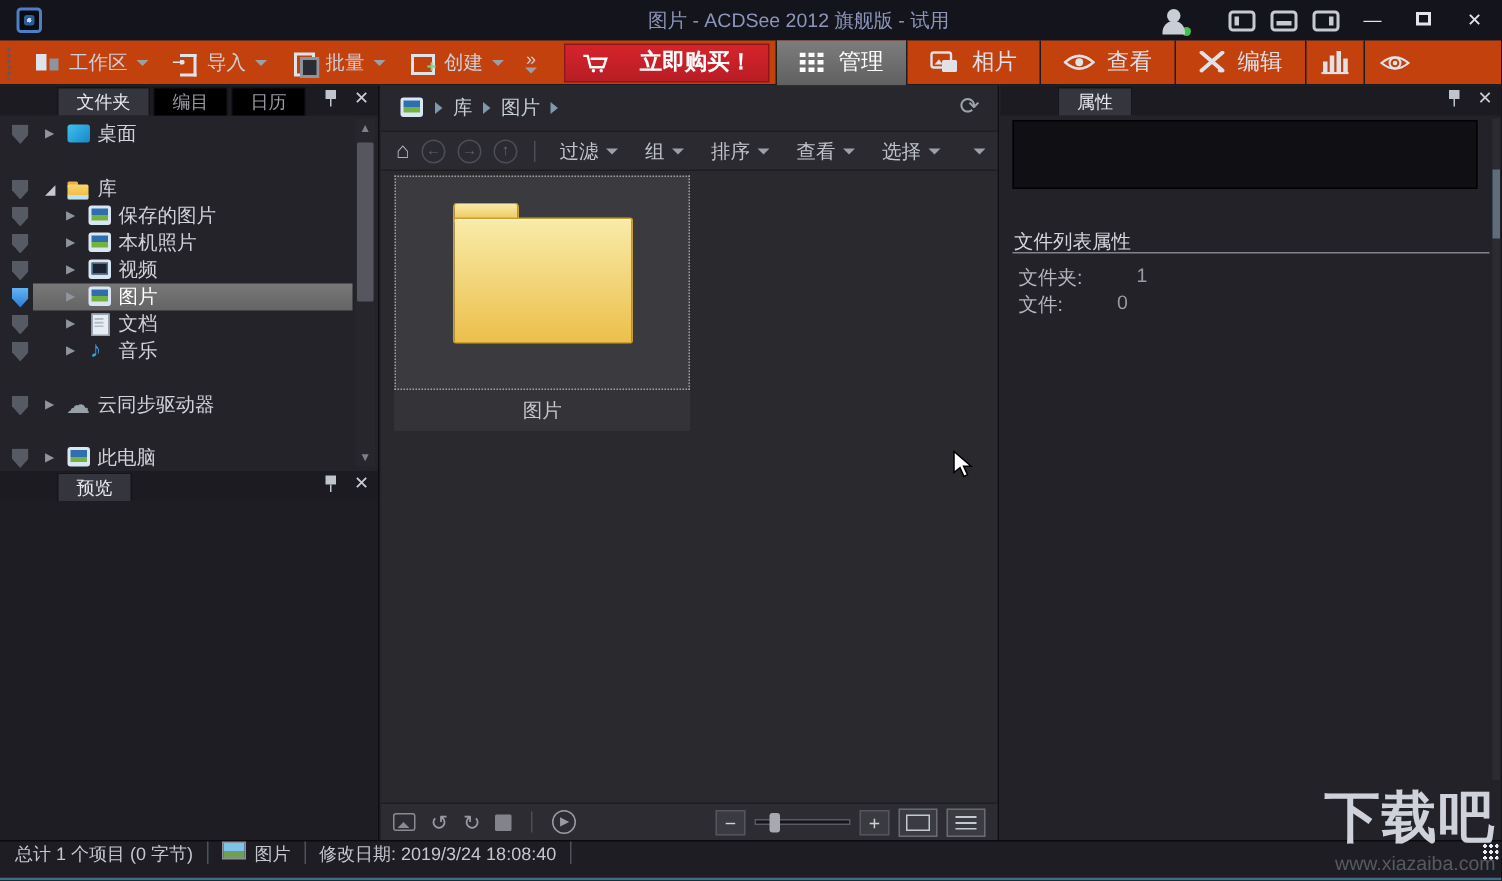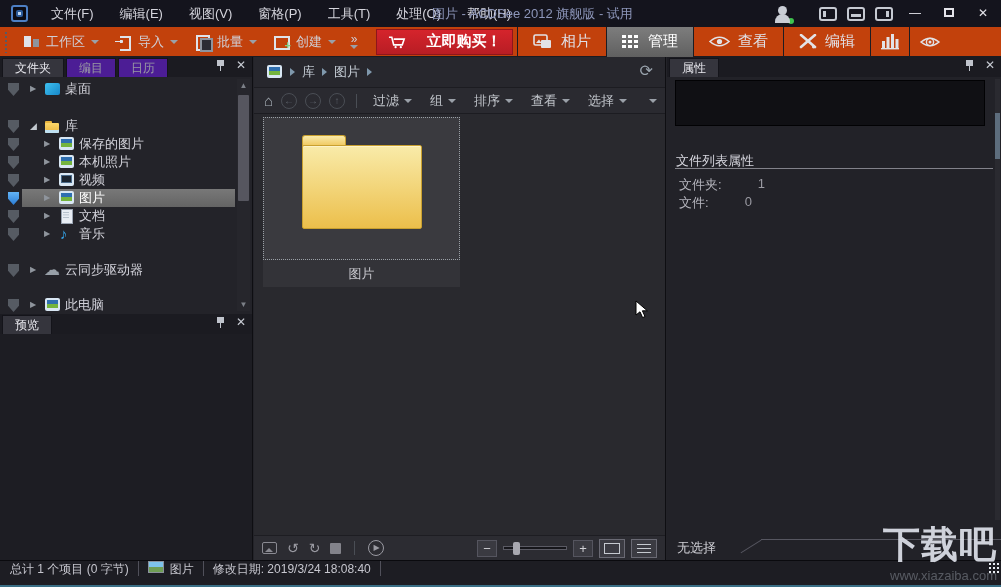--- a/index.html
+++ b/index.html
@@ -56,22 +56,22 @@
   .mode svg, .iconbtn svg { display:block; }
   .iconbtn { display:flex; align-items:center; padding:0 9px; border-left:1px solid #1c1c22; height:30px; }
 
   
   .main { position:absolute; left:0; top:57px; width:100%; height:503px; }
   .panel-left  { position:absolute; left:0; top:0; width:253px; height:100%; background:#232329; border-right:1px solid #0e0e12; }
   .panel-center{ position:absolute; left:254px; top:0; width:412px; height:100%; background:#29292e; border-right:1px solid #0e0e12; }
   .panel-right { position:absolute; left:667px; top:0; width:334px; height:100%; background:#222228; }
 
   
-  .tabbar { position:relative; height:20px; background:#1b1b21; display:flex; align-items:center; }
-  .tab { height:19px; line-height:19px; padding:0 12px; font-size:12px; color:#9a9aa4; background:#4c1d95; border:1px solid #14141a; border-bottom:none; margin-left:2px; }
+  .tabbar { position:relative; height:20px; background:#1b1b21; display:flex; align-items:center;padding-left:36px; }
+  .tab { height:19px; line-height:19px; padding:0 12px; font-size:12px; color:#9a9aa4; background:#000000; border:1px solid #14141a; border-bottom:none; margin-left:2px; }
   .tab.active { background:#35353d; color:#e8e8ee; }
   .tabtools { position:absolute; right:6px; top:2px; display:flex; gap:10px; align-items:center; }
   .pin { width:11px; height:13px; position:relative; }
   .pin::before { content:""; position:absolute; left:2px; top:1px; width:7px; height:6px; background:#c0c4cc; }
   .pin::after { content:""; position:absolute; left:5px; top:7px; width:1.5px; height:5px; background:#c0c4cc; }
   .xclose { color:#c8ccd4; font-size:12px; line-height:13px; }
 
   
   .tree { position:relative; height:237px; overflow:hidden; }
   .trow { position:relative; height:18px; display:flex; align-items:center; }
@@ -171,29 +171,20 @@
   .wm-dots { position:absolute; right:2px; bottom:12px; width:11px; height:11px;
              background-image:radial-gradient(circle,#e8ecf2 1.2px,transparent 1.4px); background-size:4px 4px; }
 </style>
 </head>
 <body>
 
 <div id="app">
 
   <header class="titlebar">
     <span class="appicon"></span>
-    <nav class="menu">
-      <span class="menu-item">文件(F)</span>
-      <span class="menu-item">编辑(E)</span>
-      <span class="menu-item">视图(V)</span>
-      <span class="menu-item">窗格(P)</span>
-      <span class="menu-item">工具(T)</span>
-      <span class="menu-item">处理(O)</span>
-      <span class="menu-item">帮助(H)</span>
-    </nav>
     <span class="wintitle">图片 - ACDSee 2012 旗舰版 - 试用</span>
     <div class="tb-right">
       <span class="person">
           <span class="presence"></span>
         </span>
       <span class="ptoggle left">
           <i></i>
         </span>
       <span class="ptoggle bottom">
           <i></i>
@@ -235,43 +226,43 @@
     </div>
     <div class="buy">
       <svg width="19" height="14" viewBox="0 0 20 14">
         <path d="M1 2h3l2 8h9l2-6H6" stroke="#fff" fill="none" stroke-width="1.7"></path>
         <circle cx="8" cy="12.4" r="1.2" fill="#fff"></circle>
           <circle cx="13.5" cy="12.4" r="1.2" fill="#fff"></circle>
       </svg>
       <span>立即购买！</span>
     </div>
     <div class="modes">
-      <div class="mode">
-        <svg width="20" height="15" viewBox="0 0 20 15">
-          <rect x="1" y="1" width="13" height="10" rx="1.5" fill="none" stroke="#e2e2e6" stroke-width="1.6"></rect>
-          <rect x="8" y="6" width="10" height="8" rx="1" fill="#e2e2e6"></rect>
-          <path d="M3 9 6 5.5 8.5 9z" fill="#e2e2e6"></path>
-        </svg>
-        <span>相片</span>
-      </div>
       <div class="mode active">
         <svg width="18" height="13" viewBox="0 0 18 13">
           <g fill="#fff">
               <rect x="0" y="0" width="4" height="3"></rect>
               <rect x="6" y="0" width="4" height="3"></rect>
               <rect x="12" y="0" width="4" height="3"></rect>
           <rect x="0" y="5" width="4" height="3"></rect>
               <rect x="6" y="5" width="4" height="3"></rect>
               <rect x="12" y="5" width="4" height="3"></rect>
           <rect x="0" y="10" width="4" height="3"></rect>
               <rect x="6" y="10" width="4" height="3"></rect>
               <rect x="12" y="10" width="4" height="3"></rect>
             </g>
         </svg>
         <span>管理</span>
+      </div>
+      <div class="mode">
+        <svg width="20" height="15" viewBox="0 0 20 15">
+          <rect x="1" y="1" width="13" height="10" rx="1.5" fill="none" stroke="#e2e2e6" stroke-width="1.6"></rect>
+          <rect x="8" y="6" width="10" height="8" rx="1" fill="#e2e2e6"></rect>
+          <path d="M3 9 6 5.5 8.5 9z" fill="#e2e2e6"></path>
+        </svg>
+        <span>相片</span>
       </div>
       <div class="mode">
         <svg width="21" height="13" viewBox="0 0 21 13">
           <path d="M1 6.5 Q10.5 -2 20 6.5 Q10.5 15 1 6.5z" fill="none" stroke="#e2e2e6" stroke-width="1.6"></path>
           <circle cx="10.5" cy="6.5" r="2.6" fill="#e2e2e6"></circle>
         </svg>
         <span>查看</span>
       </div>
       <div class="mode">
         <svg width="18" height="15" viewBox="0 0 18 15">
@@ -478,25 +469,20 @@
           <span>文件夹:</span>
           <span class="pval">1</span>
         </div>
         <div class="prow r2">
           <span>文件:</span>
           <span class="pval">0</span>
         </div>
         <div class="pvscroll">
           <span class="thumb"></span>
         </div>
-        <div class="nosel">
-          <span class="nstext">无选择</span>
-          <span class="nsdiag"></span>
-          <span class="nsline"></span>
-        </div>
       </div>
     </aside>
   </div>
 
   <footer class="statusbar">
     <span>总计 1 个项目 (0 字节)</span>
     <span class="ssep"></span>
     <span class="simg"></span>
     <span>图片</span>
     <span class="ssep"></span>

